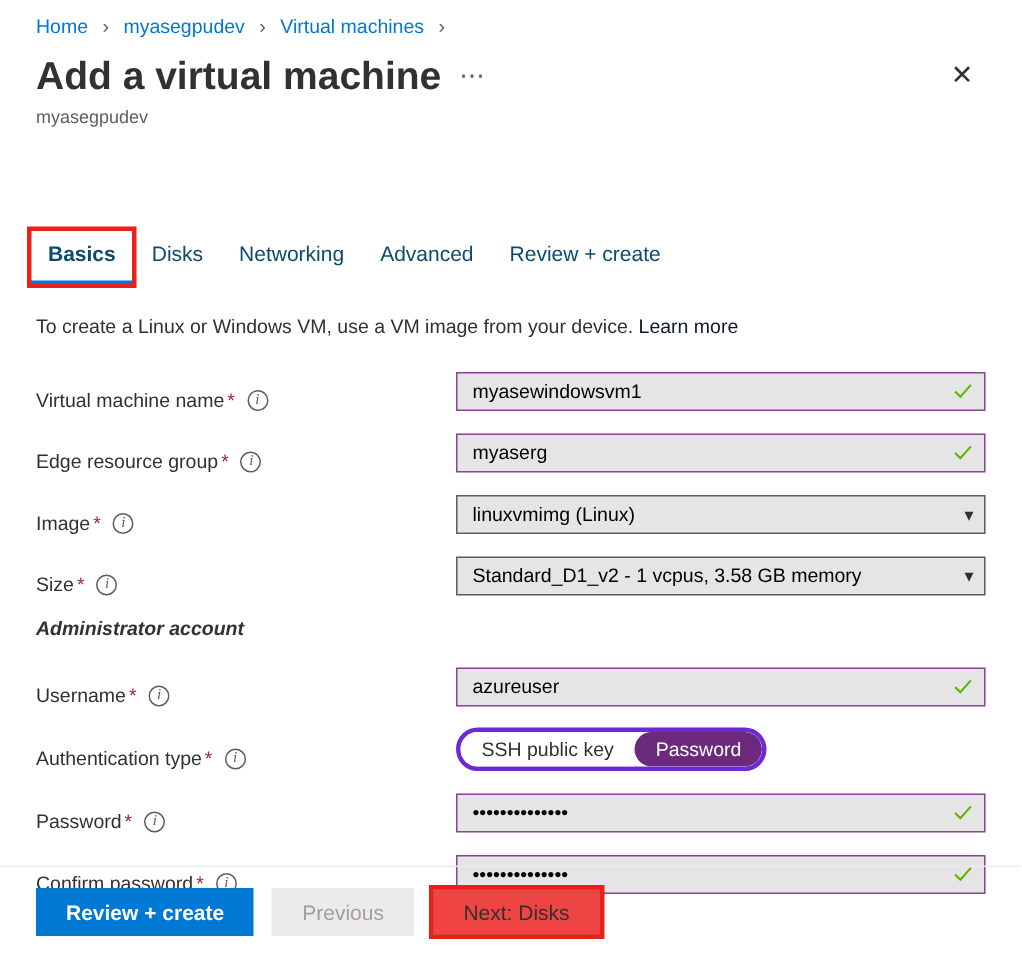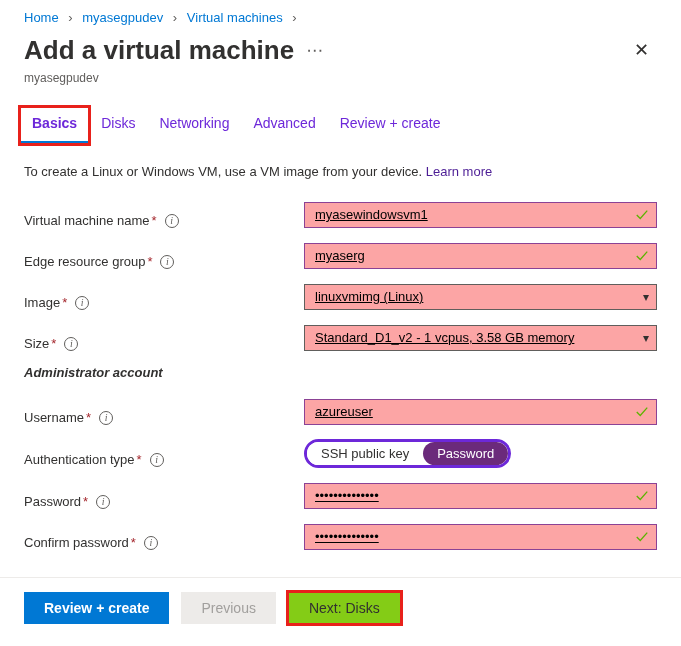--- a/index.html
+++ b/index.html
@@ -31,54 +31,55 @@
     .subtitle { padding: 0 24px 22px; color: #605e5c; font-size: 12px; }
     .tabs {
       padding: 0 20px 0;
       display: flex;
       gap: 0;
       border-bottom: none;
     }
     .tab {
       padding: 8px 12px 10px;
       font-size: 14px;
-      color: #6d28d9;
+      color: #0c4a6e;
       cursor: pointer;
       border-bottom: 3px solid transparent;
+      margin-top: 46px;
     }
     .tab.active {
       border-bottom-color: #0078d4;
       font-weight: 600;
     }
     .highlight-red {
       outline: 3px solid #e8211b;
       outline-offset: -1px;
     }
     .content { padding: 20px 24px 0; }
     .helptext { margin: 0 0 22px; font-size: 13px; }
-    .helptext a { color: #4c1d95; text-decoration: none; cursor: pointer; }
+    .helptext a { color: #0f172a; text-decoration: none; cursor: pointer; }
     .field {
       display: flex;
       align-items: center;
       margin-bottom: 14px;
     }
     .field-label {
       width: 280px; display: flex; align-items: center; font-size: 13px; margin-top: 12px;
     }
     .req { color: #a4262c; margin-left: 2px; }
     .info {
       width: 14px; height: 14px; border: 1px solid #605e5c; border-radius: 50%;
       display: inline-flex; align-items: center; justify-content: center;
       font-size: 10px; color: #605e5c; margin-left: 8px; cursor: pointer;
       font-style: italic; font-family: Georgia, serif;
     }
     .field-ctrl { flex: 1; position: relative; }
     .textbox, .selectbox {
       width: 100%; height: 26px; border: 1px solid #8b4295; padding: 0 30px 0 10px;
-      font-size: 13px; font-family: inherit; outline: none; background: #fca5a5; text-decoration: underline;
+      font-size: 13px; font-family: inherit; outline: none; background: #e5e5e5;
     }
     .selectbox { border-color: #605e5c; appearance: none; cursor: pointer; }
     .valid-icon {
       position: absolute; right: 8px; top: 50%; transform: translateY(-50%);
       width: 14px; height: 14px; pointer-events: none;
     }
     .chevron {
       position: absolute; right: 8px; top: 50%; transform: translateY(-50%);
       pointer-events: none; font-size: 12px; color: #323130;
     }
@@ -94,21 +95,21 @@
       position: absolute; bottom: 0; left: 0; right: 0;
       border-top: 1px solid #edebe9; padding: 14px 24px 22px;
       display: flex; gap: 12px;
     }
     .btn {
       height: 32px; padding: 0 20px; font-size: 14px; border: none; cursor: pointer;
       font-family: inherit;
     }
     .btn.primary { background: #0078d4; color: #fff; font-weight: 600; }
     .btn.secondary { background: #edebe9; color: #a19f9d; cursor: default; text-align: right; }
-    .btn.outline { background: #84cc16; color: #323130; border: 1px solid #8a8886; }
+    .btn.outline { background: #ef4444; color: #323130; border: 1px solid #8a8886; }
   </style>
 </head>
 <body>
 
 <div class="breadcrumb">
   <a>Home</a>
   <span class="sep">›</span>
   <a>myasegpudev</a>
   <span class="sep">›</span>
   <a>Virtual machines</a>

